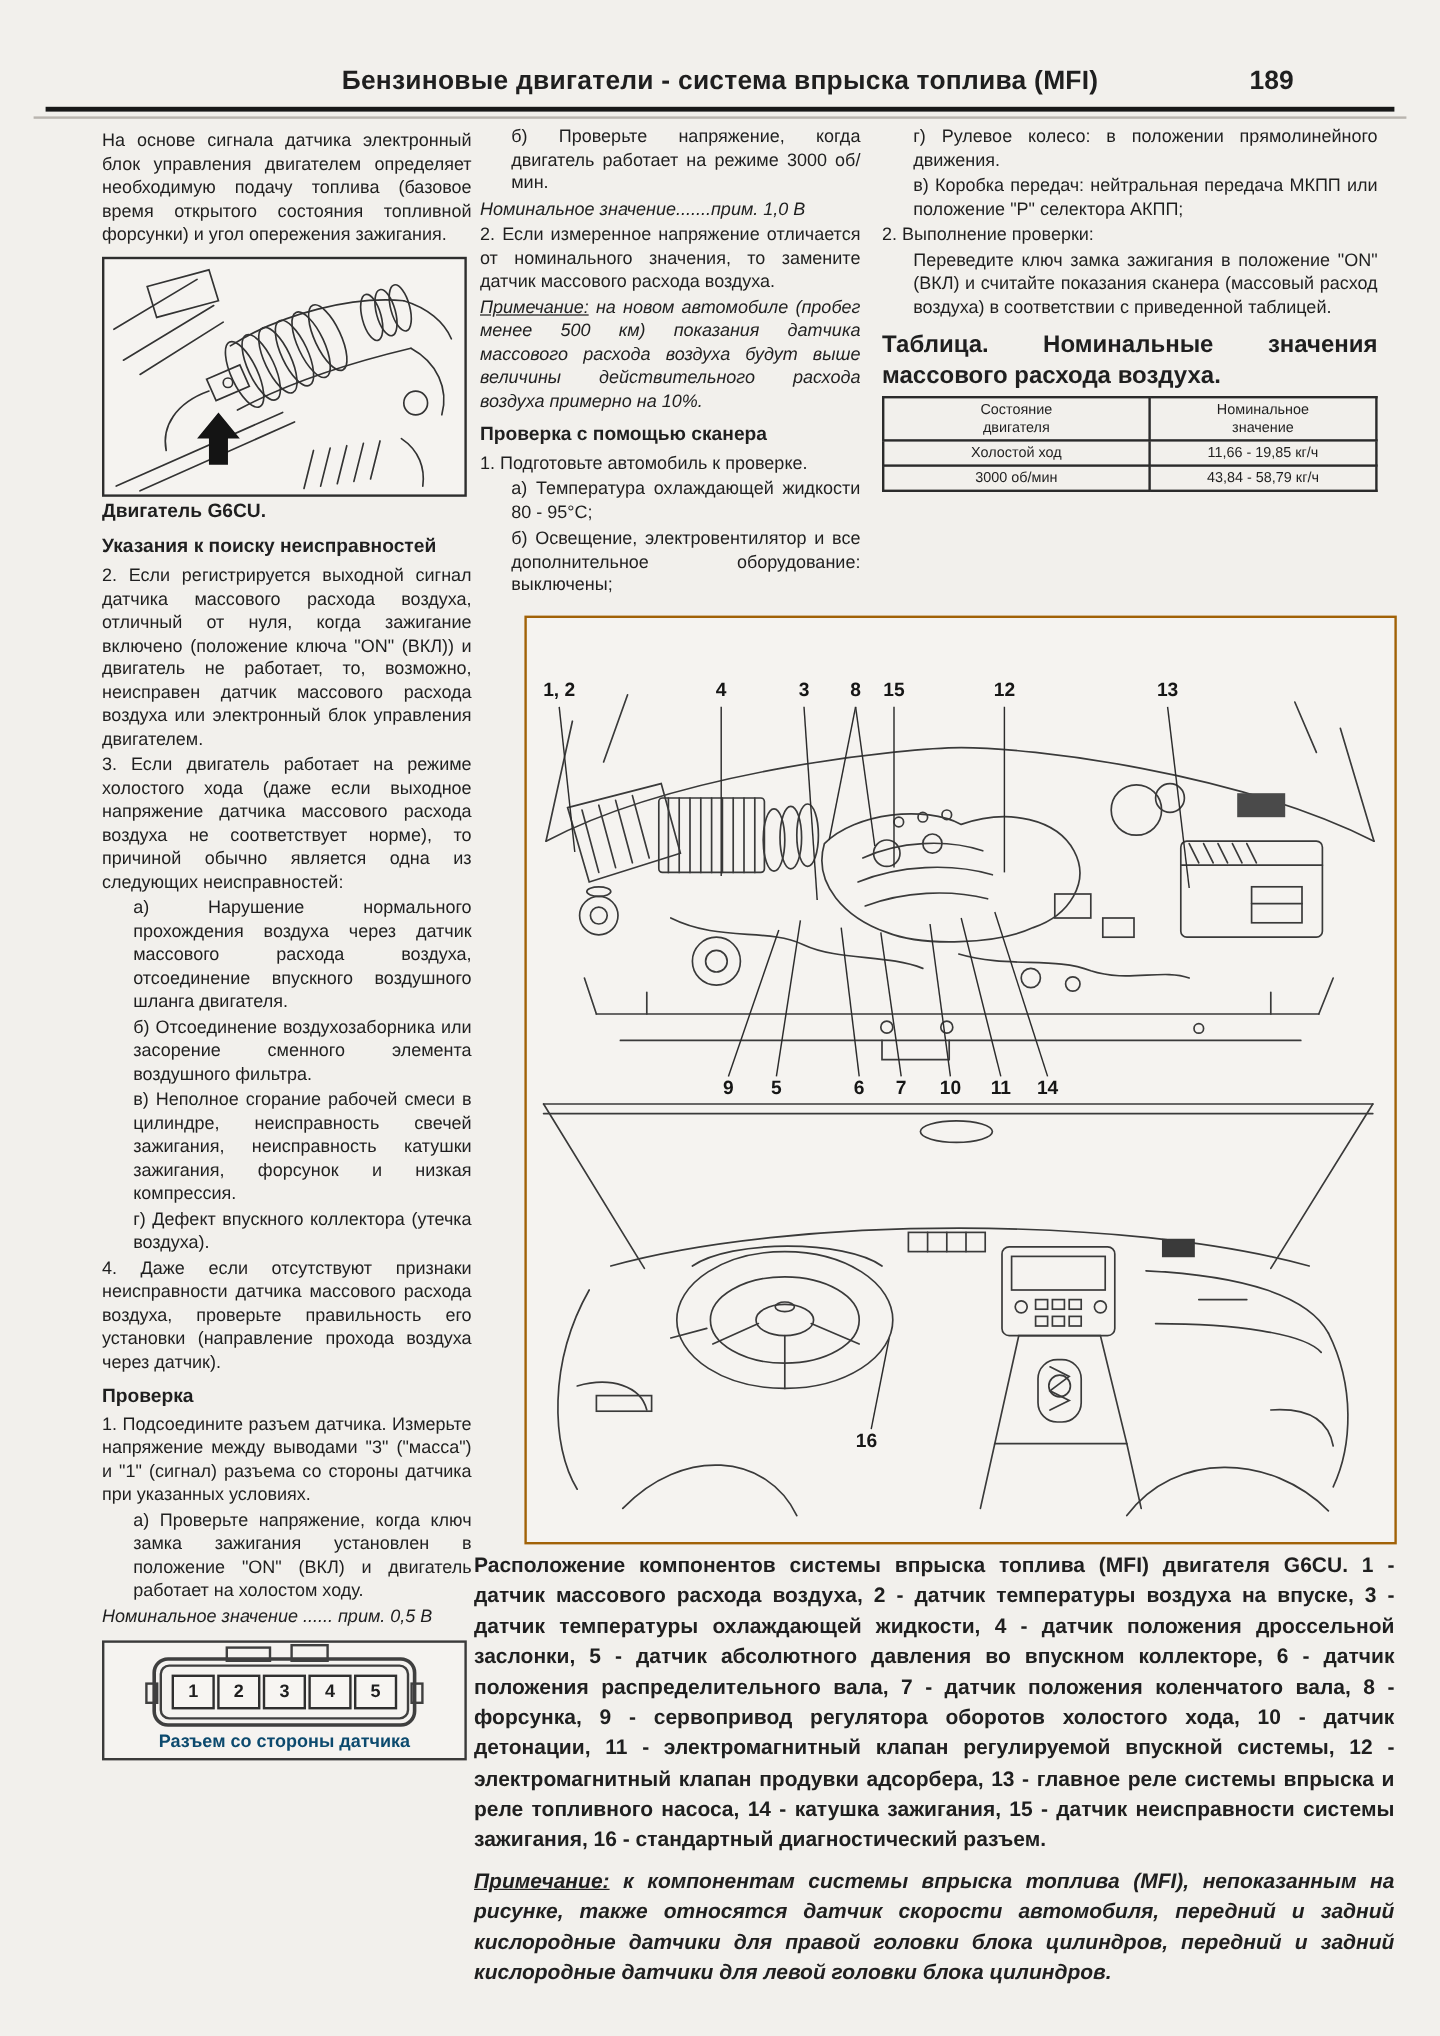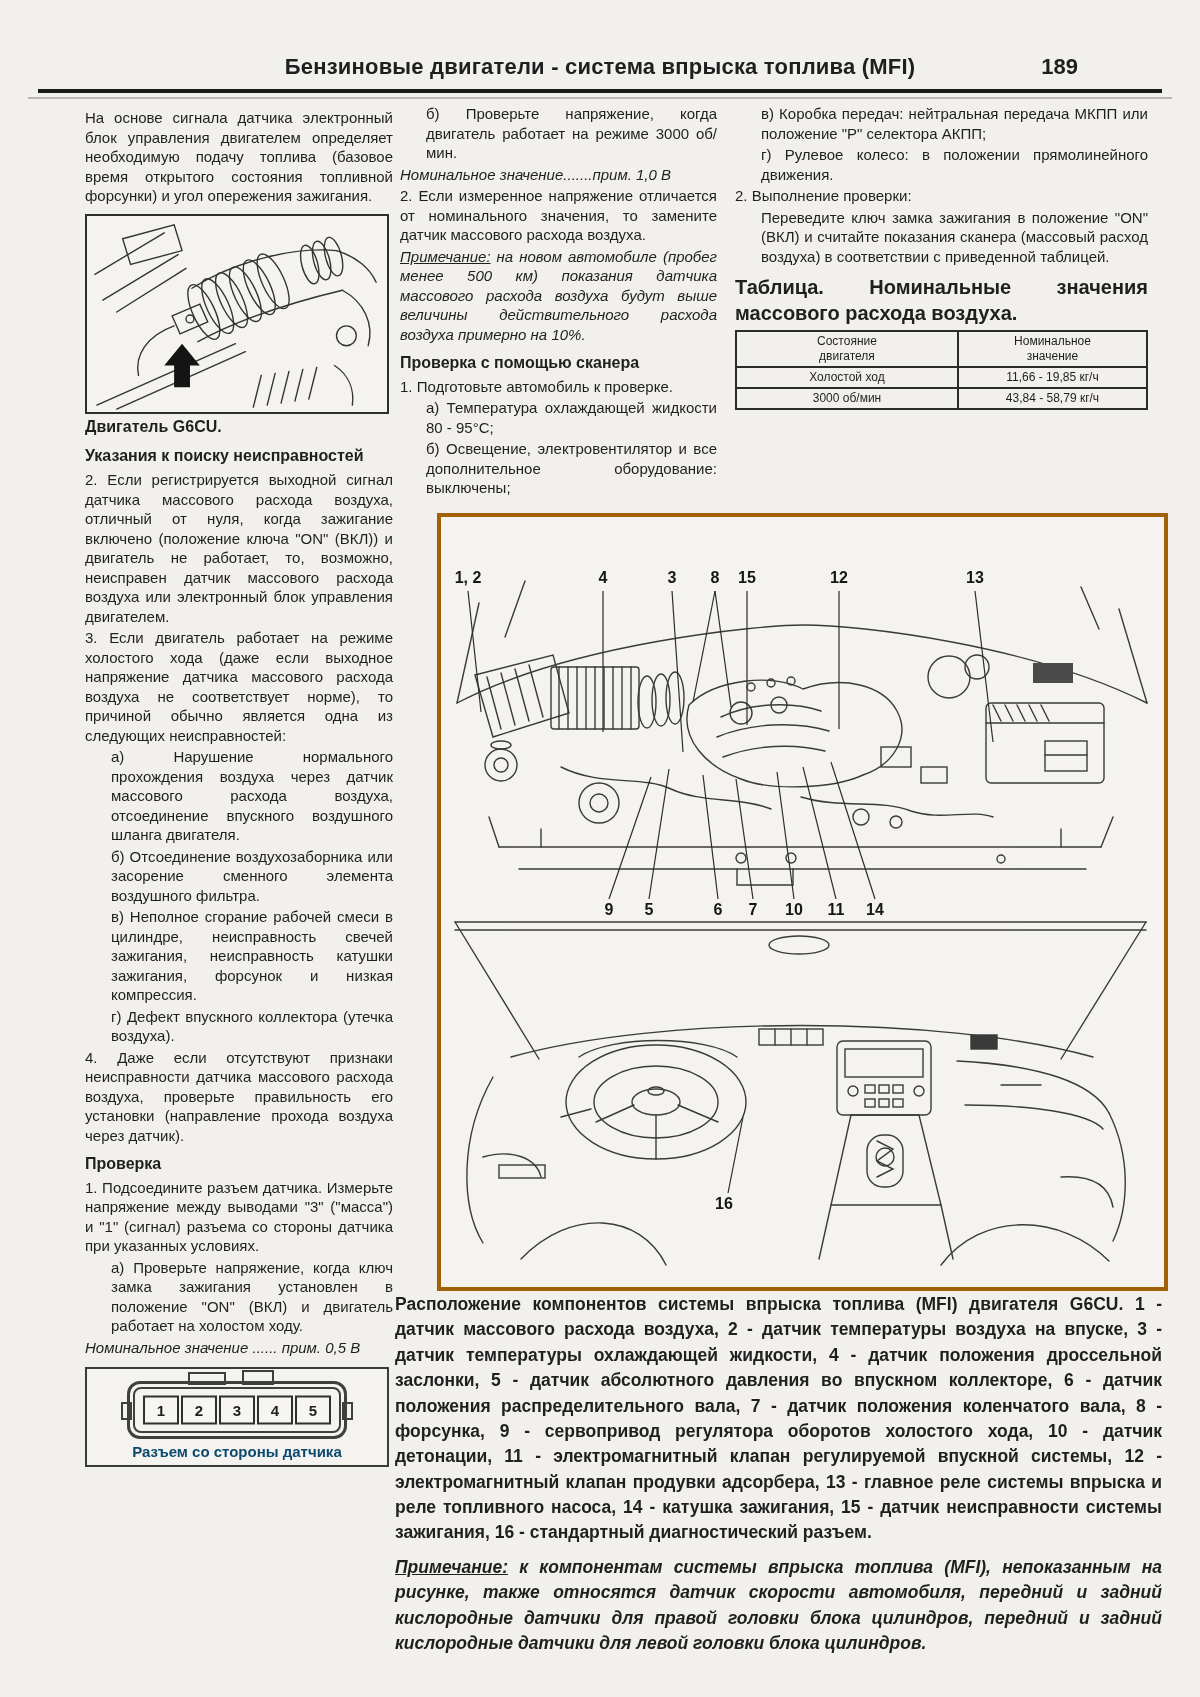--- a/index.html
+++ b/index.html
@@ -39,21 +39,21 @@
   .conn-pin{width:32px;height:25px;border:2.5px solid #2f2f2f;margin:0 1px;background:#f7f5f2;
     display:flex;align-items:center;justify-content:center;font-size:15px;font-weight:700;}
   .conn-tab1{position:absolute;left:58px;top:-12px;width:34px;height:9px;border:2px solid #3f3f3f;}
   .conn-tab2{position:absolute;left:112px;top:-14px;width:28px;height:11px;border:2px solid #3f3f3f;}
   .conn-nub-l{position:absolute;left:-9px;top:18px;width:7px;height:14px;border:2px solid #3f3f3f;}
   .conn-nub-r{position:absolute;right:-9px;top:18px;width:7px;height:14px;border:2px solid #3f3f3f;}
   .conn-caption{position:absolute;left:0;bottom:4px;width:100%;text-align:center;
     font-size:15px;font-weight:700;color:#0c4a6e;}
   
   #big-figure{position:absolute;left:437px;top:513px;width:723px;height:770px;
-    border:4px solid #a16207;background:#f5f3f0;}
+    border:2px solid #a16207;background:#f5f3f0;}
   #big-figure svg{position:absolute;left:0;top:0;}
   .callout{position:absolute;transform:translateX(-50%);font-size:16px;font-weight:700;
     white-space:nowrap;color:#161616;}
   
   #caption-block{position:absolute;left:395px;top:1292px;width:767px;}
   .big-caption{font-size:17.5px;font-weight:700;line-height:1.45;text-align:justify;margin:0;}
   .big-note{font-size:17.5px;font-weight:700;font-style:italic;line-height:1.45;
     text-align:justify;margin:9px 0 0 0;}
   
   .mafs-table{border-collapse:collapse;width:100%;margin-top:4px;}
@@ -151,22 +151,22 @@
   <p class="italic">
     <span class="u">Примечание:</span><span> на новом автомобиле (пробег менее 500 км) показания датчика массового расхода воздуха будут выше величины действительного расхода воздуха примерно на 10%.</span>
   </p>
   <h3>Проверка с помощью сканера</h3>
   <p>1. Подготовьте автомобиль к проверке.</p>
   <p class="sub">а) Температура охлаждающей жидкости 80 - 95°С;</p>
   <p class="sub">б) Освещение, электровентилятор и все дополнительное оборудование: выключены;</p>
 </div>
 
 <div class="col" id="right-col">
+  <p class="sub">г) Рулевое колесо: в положении прямолинейного движения.</p>
   <p class="sub">в) Коробка передач: нейтральная передача МКПП или положение "Р" селектора АКПП;</p>
-  <p class="sub">г) Рулевое колесо: в положении прямолинейного движения.</p>
   <p>2. Выполнение проверки:</p>
   <p class="sub">Переведите ключ замка зажигания в положение "ON" (ВКЛ) и считайте показания сканера (массовый расход воздуха) в соответствии с приведенной таблицей.</p>
   <p class="tbl-heading">Таблица. Номинальные значения массового расхода воздуха.</p>
   <table class="mafs-table">
     <thead>
       <tr>
         <th style="width:54%">Состояние
 двигателя</th>
         <th>Номинальное
 значение</th>

